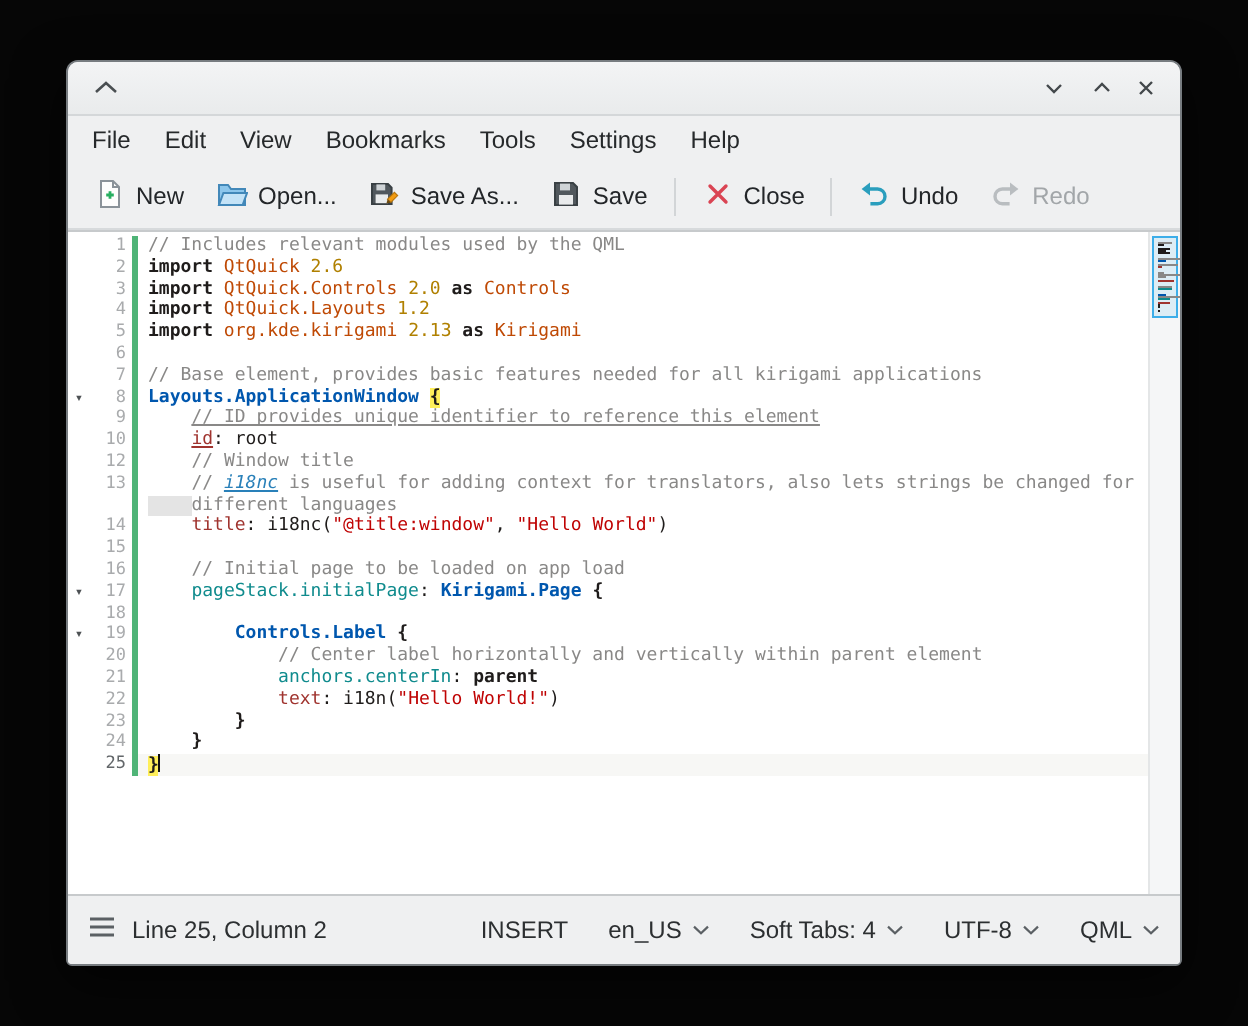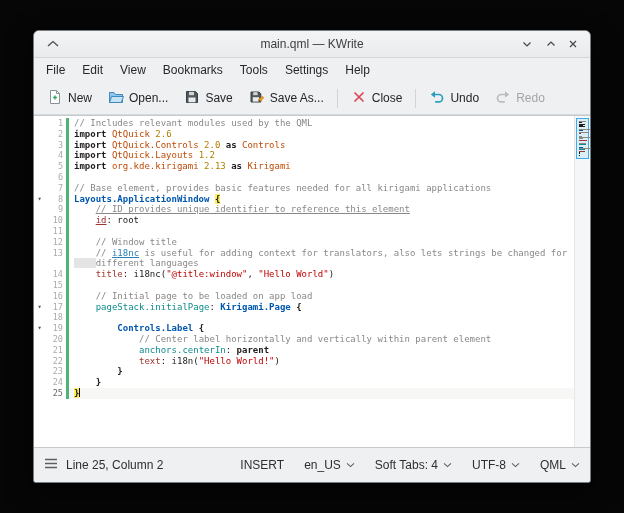--- a/index.html
+++ b/index.html
@@ -42,21 +42,21 @@
   .code-row{display:flex;height:10.8px;line-height:10.8px;font-family:"DejaVu Sans Mono",monospace;font-size:9px;white-space:pre;}
   .fold-col{flex:0 0 11px;text-align:center;font-size:7px;line-height:10.8px;color:#4d5154;}
   .num-col{flex:0 0 18px;text-align:right;padding-right:3px;color:#a9abad;font-size:8.5px;}
   .num-col.current{color:#63676a;}
   .mod-bar{flex:0 0 3px;background:var(--modbar,#4fb477);}
   .text-col{flex:1 1 auto;padding-left:5px;overflow:hidden;}
   .text-col.current{background:#f7f7f5;}
   .text-col span{white-space:pre;}
   .tk-kw,.tk-el,.tk-br,.tk-brh{font-weight:bold;}
   .tk-brh{background:var(--bracketbg,#ffef5a);}
-  .tk-cml{text-decoration:underline;}
+  .tk-cml{text-decoration:underline;font-style:italic;}
   .tk-wrapfill{background:#e4e4e4;}
   .caret{display:inline-block;width:1px;height:9px;background:#101010;vertical-align:-1px;}
   
   .scrollbar{position:absolute;top:0;right:0;bottom:0;width:16px;background:#f5f6f7;border-left:1px solid #e4e6e7;box-sizing:border-box;}
   .minimap{position:absolute;top:2px;left:1px;right:1px;border:1px solid var(--accent,#3daee9);background:rgba(61,174,233,.13);padding:2px 1px;}
   .mini-line{height:1px;margin:0 0 0.35px 1px;}
   
   .statusbar{height:34px;flex:0 0 34px;display:flex;align-items:center;padding:0 10px;font-size:12px;color:#2c2f31;background:#eff0f1;}
   .sb-left{display:flex;align-items:flex-end;gap:8px;}
   .sb-right{margin-left:auto;display:flex;gap:20px;}
@@ -66,21 +66,20 @@
 <body>
 
 <div class="window">
 
   <div class="titlebar">
     <span class="tb-btn tb-shade">
       <svg width="14" height="12" viewBox="0 0 14 12">
           <polyline points="2,8 7,3.5 12,8" fill="none" stroke="#4a4f52" stroke-width="1.3"></polyline>
         </svg>
     </span>
-    <span class="title-text">main.qml — KWrite</span>
     <span class="tb-btn tb-min">
       <svg width="12" height="12" viewBox="0 0 12 12">
           <polyline points="2.5,4.5 6,8 9.5,4.5" fill="none" stroke="#43484b" stroke-width="1.2"></polyline>
         </svg>
     </span>
     <span class="tb-btn tb-max">
       <svg width="12" height="12" viewBox="0 0 12 12">
           <polyline points="2.5,7.5 6,4 9.5,7.5" fill="none" stroke="#43484b" stroke-width="1.2"></polyline>
         </svg>
     </span>
@@ -117,38 +116,38 @@
         <svg width="16" height="16" viewBox="0 0 16 16">
           <path d="M1.5 3.5 h4.5 l1.5 2 h7 v8 h-13 z" fill="#8cc6ec" stroke="#4288b9"></path>
           <path d="M1.5 13.5 l2.2-6 h11.8 l-2.2 6 z" fill="#c4e3f7" stroke="#4288b9"></path>
         </svg>
       </span>
       <span class="lbl">Open...</span>
     </span>
     <span class="tbtn">
       <span>
         <svg width="16" height="16" viewBox="0 0 16 16">
-          <path d="M2.5 2.5 h9 l2 2 v9 h-11 z" fill="#51585d" stroke="#394044"></path>
-          <rect x="5" y="2.8" width="5" height="3.4" fill="#cfd4d7"></rect>
-          <rect x="4.5" y="8.5" width="7" height="4.8" fill="#e9ebec"></rect>
-        </svg>
-      </span>
-      <span class="lbl">Save</span>
-    </span>
-    <span class="tbtn">
-      <span>
-        <svg width="16" height="16" viewBox="0 0 16 16">
           <path d="M2 3 h8 l1.8 1.8 v8.2 h-9.8 z" fill="#51585d" stroke="#394044"></path>
           <rect x="4.2" y="3.2" width="4.4" height="3" fill="#cfd4d7"></rect>
           <rect x="3.8" y="8.2" width="6.2" height="4.4" fill="#e9ebec"></rect>
           <path d="M9.8 10.6 l3.4-3.4 1.6 1.6 -3.4 3.4 z" fill="#f39c12" stroke="#b9770e" stroke-width="0.6"></path>
           <path d="M9.8 10.6 l-0.6 2.2 2.2-0.6 z" fill="#6b4a12"></path>
         </svg>
       </span>
       <span class="lbl">Save As...</span>
+    </span>
+    <span class="tbtn">
+      <span>
+        <svg width="16" height="16" viewBox="0 0 16 16">
+          <path d="M2.5 2.5 h9 l2 2 v9 h-11 z" fill="#51585d" stroke="#394044"></path>
+          <rect x="5" y="2.8" width="5" height="3.4" fill="#cfd4d7"></rect>
+          <rect x="4.5" y="8.5" width="7" height="4.8" fill="#e9ebec"></rect>
+        </svg>
+      </span>
+      <span class="lbl">Save</span>
     </span>
     <span class="tsep"></span>
     <span class="tbtn">
       <span>
         <svg width="16" height="16" viewBox="0 0 16 16">
           <path d="M4 4 L12 12 M12 4 L4 12" stroke="#da4453" stroke-width="1.7" stroke-linecap="round"></path>
         </svg>
       </span>
       <span class="lbl">Close</span>
     </span>
@@ -178,21 +177,20 @@
         <div class="code-row"><span class="fold-col"></span><span class="num-col">1</span><span class="mod-bar"></span><span class="text-col"><span class="tk-cm" style="color: rgb(137, 136, 135);">// Includes relevant modules used by the QML</span></span></div>
         <div class="code-row"><span class="fold-col"></span><span class="num-col">2</span><span class="mod-bar"></span><span class="text-col"><span class="tk-kw" style="color: rgb(31, 28, 27);">import</span><span class="tk-mod" style="color: rgb(191, 73, 4);"> QtQuick </span><span class="tk-num" style="color: rgb(176, 128, 0);">2.6</span></span></div>
         <div class="code-row"><span class="fold-col"></span><span class="num-col">3</span><span class="mod-bar"></span><span class="text-col"><span class="tk-kw" style="color: rgb(31, 28, 27);">import</span><span class="tk-mod" style="color: rgb(191, 73, 4);"> QtQuick.Controls </span><span class="tk-num" style="color: rgb(176, 128, 0);">2.0</span><span class="tk-kw" style="color: rgb(31, 28, 27);"> as</span><span class="tk-mod" style="color: rgb(191, 73, 4);"> Controls</span></span></div>
         <div class="code-row"><span class="fold-col"></span><span class="num-col">4</span><span class="mod-bar"></span><span class="text-col"><span class="tk-kw" style="color: rgb(31, 28, 27);">import</span><span class="tk-mod" style="color: rgb(191, 73, 4);"> QtQuick.Layouts </span><span class="tk-num" style="color: rgb(176, 128, 0);">1.2</span></span></div>
         <div class="code-row"><span class="fold-col"></span><span class="num-col">5</span><span class="mod-bar"></span><span class="text-col"><span class="tk-kw" style="color: rgb(31, 28, 27);">import</span><span class="tk-mod" style="color: rgb(191, 73, 4);"> org.kde.kirigami </span><span class="tk-num" style="color: rgb(176, 128, 0);">2.13</span><span class="tk-kw" style="color: rgb(31, 28, 27);"> as</span><span class="tk-mod" style="color: rgb(191, 73, 4);"> Kirigami</span></span></div>
         <div class="code-row"><span class="fold-col"></span><span class="num-col">6</span><span class="mod-bar"></span><span class="text-col"></span></div>
         <div class="code-row"><span class="fold-col"></span><span class="num-col">7</span><span class="mod-bar"></span><span class="text-col"><span class="tk-cm" style="color: rgb(137, 136, 135);">// Base element, provides basic features needed for all kirigami applications</span></span></div>
         <div class="code-row"><span class="fold-col">▾</span><span class="num-col">8</span><span class="mod-bar"></span><span class="text-col"><span class="tk-el" style="color: rgb(0, 87, 174);">Layouts.ApplicationWindow</span><span class="tk-pl" style="color: rgb(31, 28, 27);"> </span><span class="tk-brh" style="color: rgb(31, 28, 27);">{</span></span></div>
         <div class="code-row"><span class="fold-col"></span><span class="num-col">9</span><span class="mod-bar"></span><span class="text-col"><span class="tk-pl" style="color: rgb(31, 28, 27);">    </span><span class="tk-cm" style="color: rgb(137, 136, 135); text-decoration: underline;">// ID provides unique identifier to reference this element</span></span></div>
         <div class="code-row"><span class="fold-col"></span><span class="num-col">10</span><span class="mod-bar"></span><span class="text-col"><span class="tk-pl" style="color: rgb(31, 28, 27);">    </span><span class="tk-prop" style="color: rgb(160, 52, 47); text-decoration: underline;">id</span><span class="tk-pl" style="color: rgb(31, 28, 27);">: root</span></span></div>
-        <div class="code-row"><span class="fold-col"></span><span class="num-col">11</span><span class="mod-bar"></span><span class="text-col"></span></div>
         <div class="code-row"><span class="fold-col"></span><span class="num-col">12</span><span class="mod-bar"></span><span class="text-col"><span class="tk-pl" style="color: rgb(31, 28, 27);">    </span><span class="tk-cm" style="color: rgb(137, 136, 135);">// Window title</span></span></div>
         <div class="code-row"><span class="fold-col"></span><span class="num-col">13</span><span class="mod-bar"></span><span class="text-col"><span class="tk-pl" style="color: rgb(31, 28, 27);">    </span><span class="tk-cm" style="color: rgb(137, 136, 135);">// </span><span class="tk-cml" style="color: rgb(41, 128, 185);">i18nc</span><span class="tk-cm" style="color: rgb(137, 136, 135);"> is useful for adding context for translators, also lets strings be changed for</span></span></div>
         <div class="code-row"><span class="fold-col"></span><span class="num-col"></span><span class="mod-bar"></span><span class="text-col"><span class="tk-wrapfill" style="color: rgb(137, 136, 135);">    </span><span class="tk-cm" style="color: rgb(137, 136, 135);">different languages</span></span></div>
         <div class="code-row"><span class="fold-col"></span><span class="num-col">14</span><span class="mod-bar"></span><span class="text-col"><span class="tk-pl" style="color: rgb(31, 28, 27);">    </span><span class="tk-prop" style="color: rgb(160, 52, 47);">title</span><span class="tk-pl" style="color: rgb(31, 28, 27);">: i18nc(</span><span class="tk-str" style="color: rgb(191, 3, 3);">"@title:window"</span><span class="tk-pl" style="color: rgb(31, 28, 27);">, </span><span class="tk-str" style="color: rgb(191, 3, 3);">"Hello World"</span><span class="tk-pl" style="color: rgb(31, 28, 27);">)</span></span></div>
         <div class="code-row"><span class="fold-col"></span><span class="num-col">15</span><span class="mod-bar"></span><span class="text-col"></span></div>
         <div class="code-row"><span class="fold-col"></span><span class="num-col">16</span><span class="mod-bar"></span><span class="text-col"><span class="tk-pl" style="color: rgb(31, 28, 27);">    </span><span class="tk-cm" style="color: rgb(137, 136, 135);">// Initial page to be loaded on app load</span></span></div>
         <div class="code-row"><span class="fold-col">▾</span><span class="num-col">17</span><span class="mod-bar"></span><span class="text-col"><span class="tk-pl" style="color: rgb(31, 28, 27);">    </span><span class="tk-dprop" style="color: rgb(15, 139, 141);">pageStack.initialPage</span><span class="tk-pl" style="color: rgb(31, 28, 27);">: </span><span class="tk-el" style="color: rgb(0, 87, 174);">Kirigami.Page</span><span class="tk-pl" style="color: rgb(31, 28, 27);"> </span><span class="tk-br" style="color: rgb(31, 28, 27);">{</span></span></div>
         <div class="code-row"><span class="fold-col"></span><span class="num-col">18</span><span class="mod-bar"></span><span class="text-col"></span></div>
         <div class="code-row"><span class="fold-col">▾</span><span class="num-col">19</span><span class="mod-bar"></span><span class="text-col"><span class="tk-pl" style="color: rgb(31, 28, 27);">        </span><span class="tk-el" style="color: rgb(0, 87, 174);">Controls.Label</span><span class="tk-pl" style="color: rgb(31, 28, 27);"> </span><span class="tk-br" style="color: rgb(31, 28, 27);">{</span></span></div>
         <div class="code-row"><span class="fold-col"></span><span class="num-col">20</span><span class="mod-bar"></span><span class="text-col"><span class="tk-pl" style="color: rgb(31, 28, 27);">            </span><span class="tk-cm" style="color: rgb(137, 136, 135);">// Center label horizontally and vertically within parent element</span></span></div>

